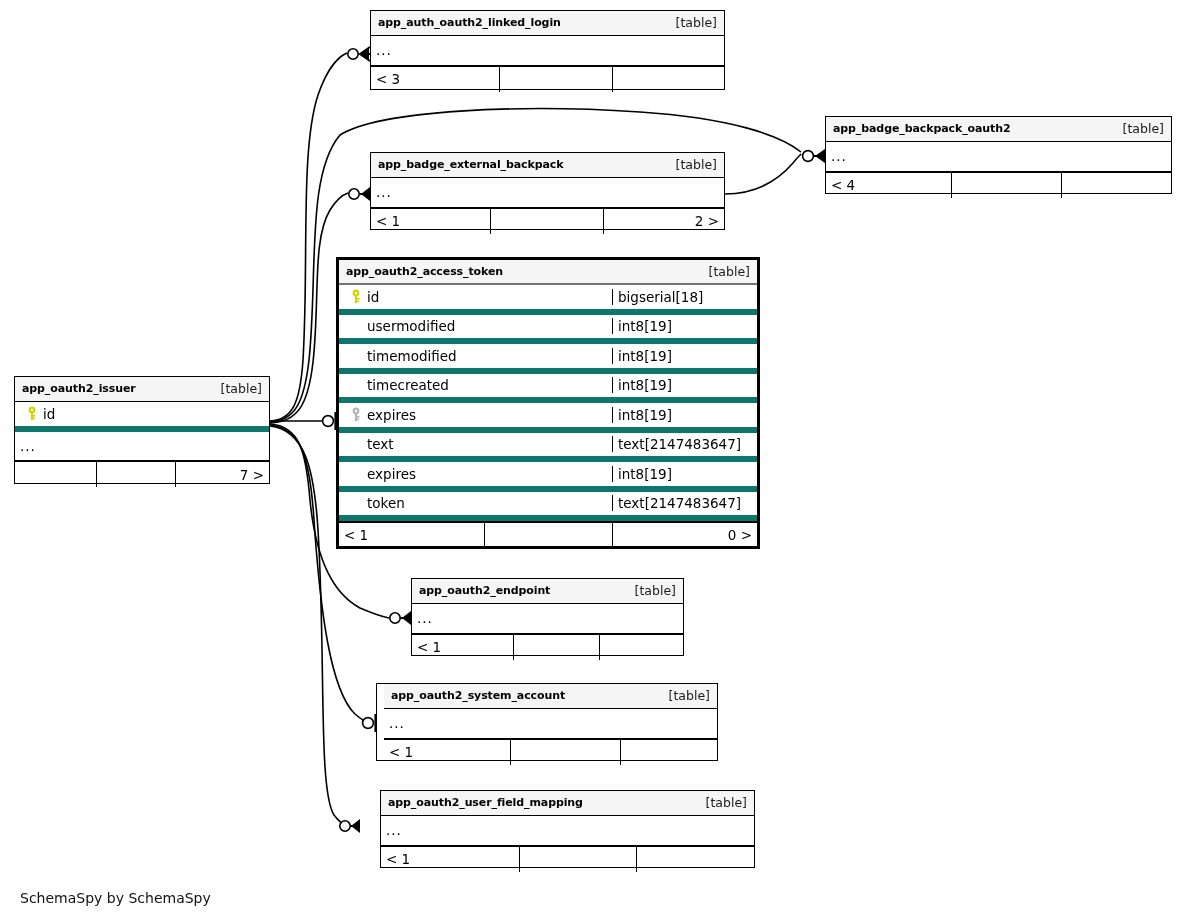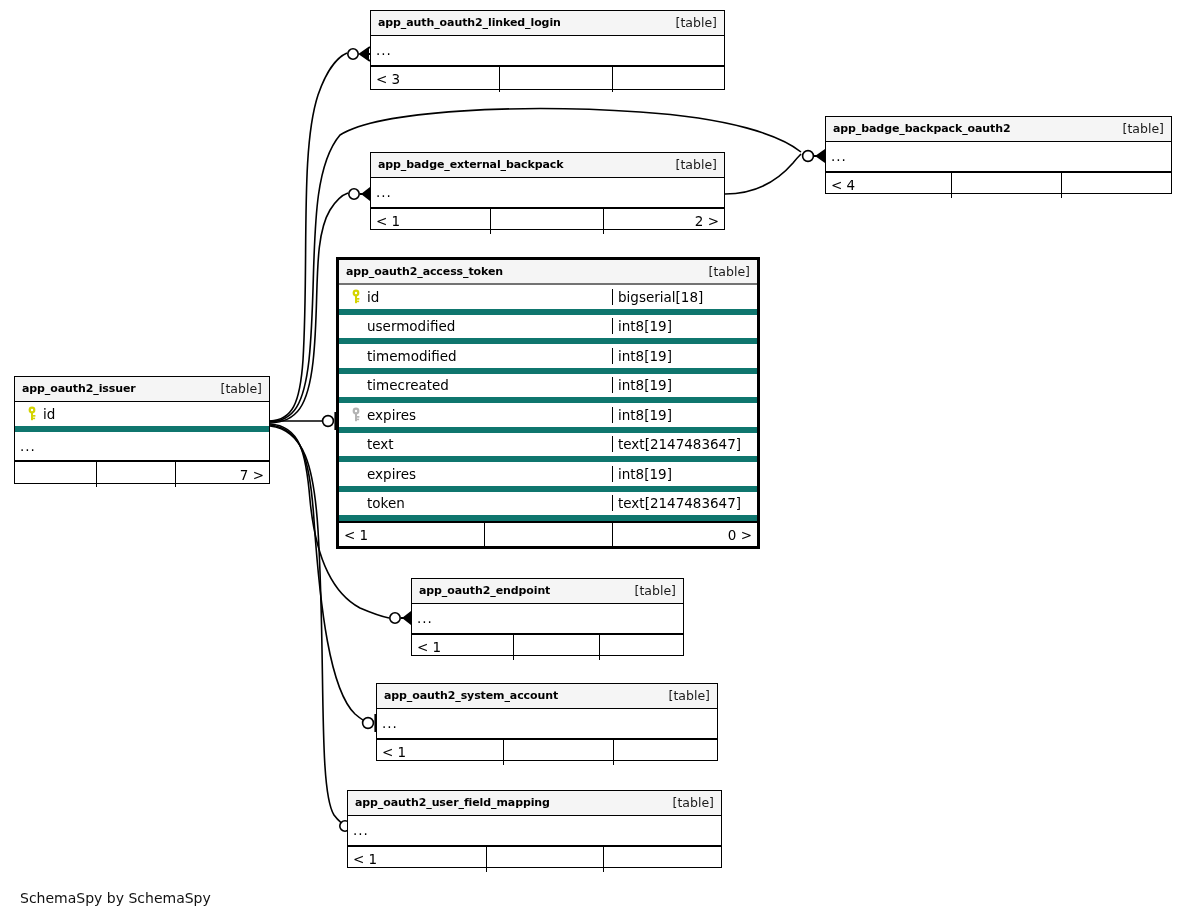--- a/index.html
+++ b/index.html
@@ -364,34 +364,34 @@
       <span class="ent-kind">[table]</span>
     </div>
     <div class="ellipsis-row">...</div>
     <div class="foot-row">
       <div class="foot-cell foot-left" style="width:101px">&lt; 1</div>
       <div class="foot-cell foot-mid" style="width:86px"></div>
       <div class="foot-cell foot-right" style="flex:1"></div>
     </div>
   </div>
 
-  <div class="entity" style="left:376px; top:683px; width:342px; height:78px;">
+  <div class="entity" style="left:376px; top:683px; width:342px; height:78px;padding-left:7px;">
     <div class="ent-title">
       <span class="ent-name">app_oauth2_system_account</span>
       <span class="ent-kind">[table]</span>
     </div>
     <div class="ellipsis-row">...</div>
     <div class="foot-row">
       <div class="foot-cell foot-left" style="width:126px">&lt; 1</div>
       <div class="foot-cell foot-mid" style="width:110px"></div>
       <div class="foot-cell foot-right" style="flex:1"></div>
     </div>
   </div>
 
-  <div class="entity" style="left:347px; top:790px; width:375px; height:78px;">
+  <div class="entity" style="left:380px; top:790px; width:375px; height:78px;">
     <div class="ent-title">
       <span class="ent-name">app_oauth2_user_field_mapping</span>
       <span class="ent-kind">[table]</span>
     </div>
     <div class="ellipsis-row">...</div>
     <div class="foot-row">
       <div class="foot-cell foot-left" style="width:138px">&lt; 1</div>
       <div class="foot-cell foot-mid" style="width:117px"></div>
       <div class="foot-cell foot-right" style="flex:1"></div>
     </div>

